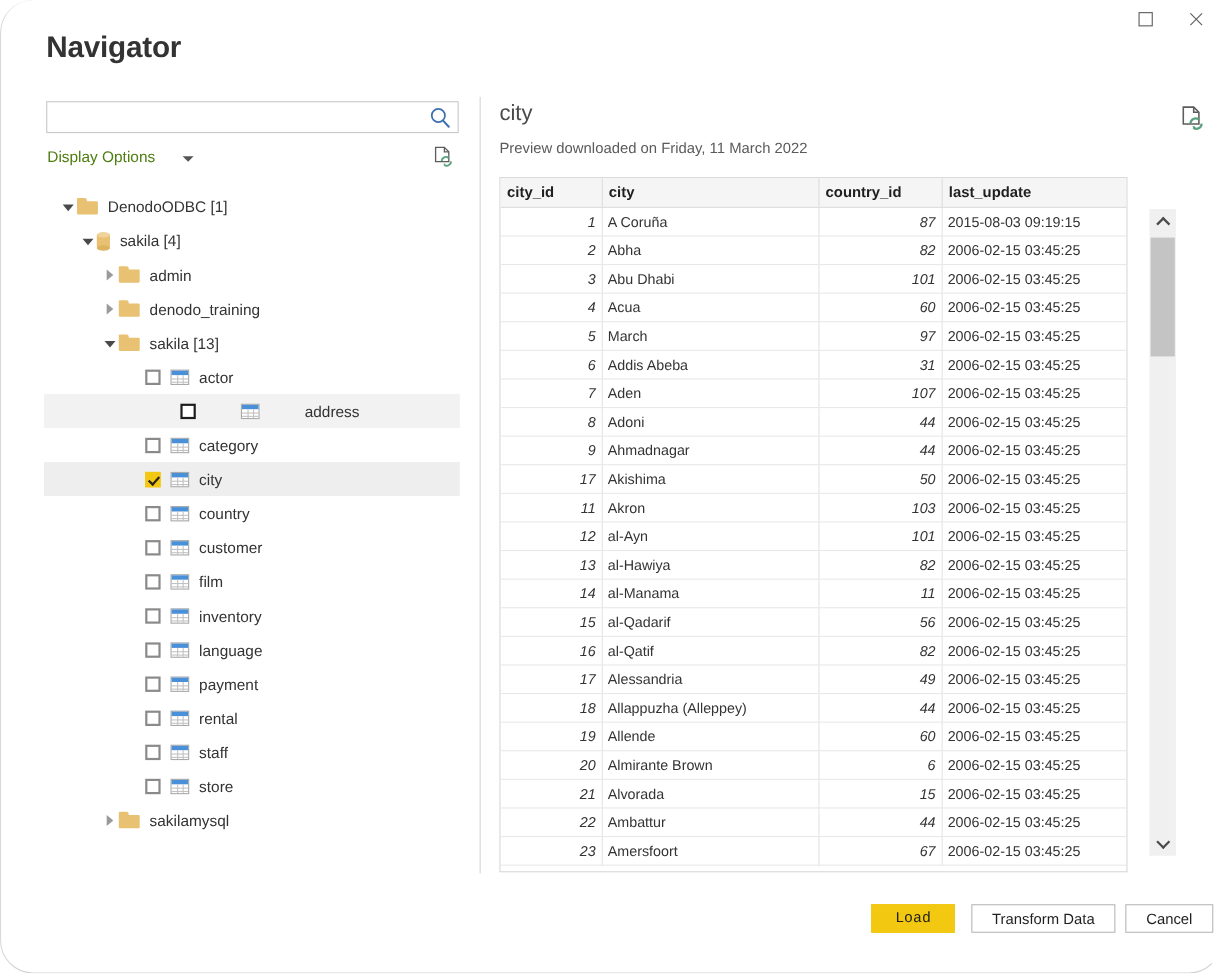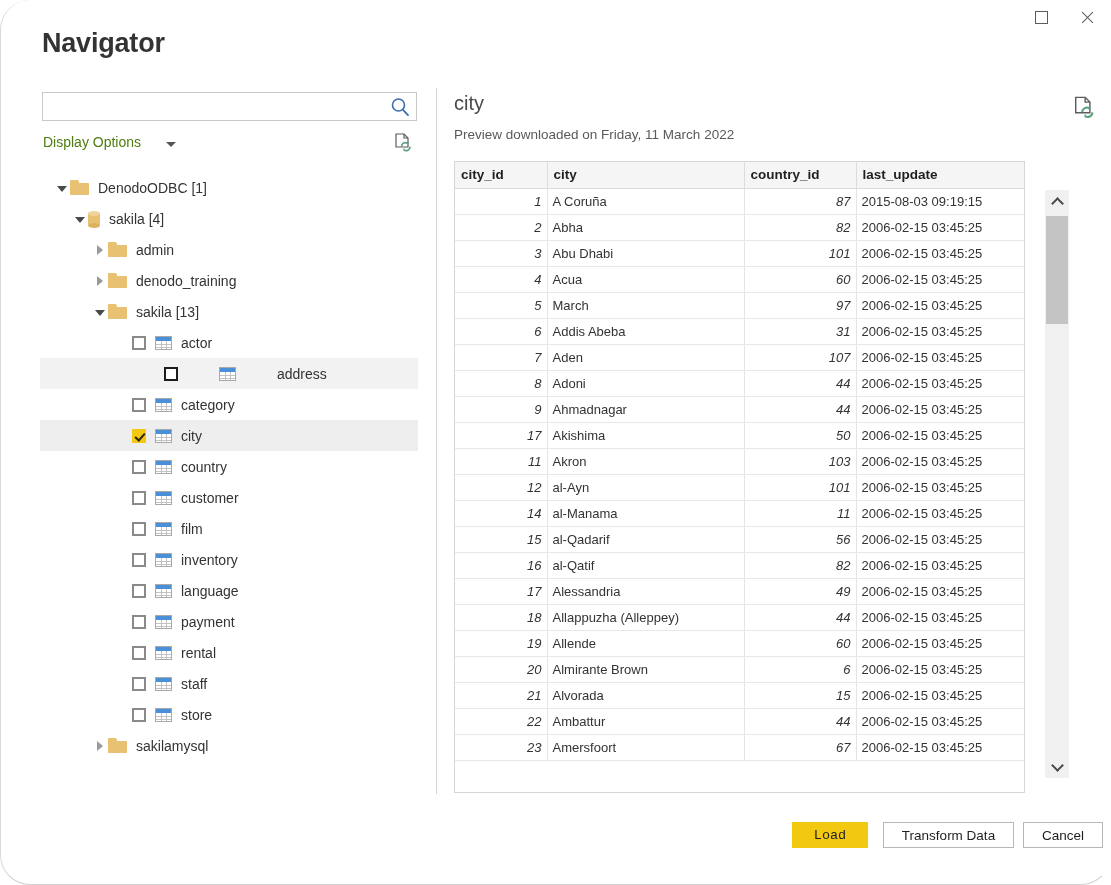--- a/index.html
+++ b/index.html
@@ -717,20 +717,26 @@
               <td class="c2 num">103</td>
               <td class="c3">2006-02-15 03:45:25</td>
             </tr>
             <tr>
               <td class="c0 num">12</td>
               <td class="c1">al-Ayn</td>
               <td class="c2 num">101</td>
               <td class="c3">2006-02-15 03:45:25</td>
             </tr>
             <tr>
+              <td class="c0 num">13</td>
+              <td class="c1">al-Hawiya</td>
+              <td class="c2 num">82</td>
+              <td class="c3">2006-02-15 03:45:25</td>
+            </tr>
+            <tr>
               <td class="c0 num">14</td>
               <td class="c1">al-Manama</td>
               <td class="c2 num">11</td>
               <td class="c3">2006-02-15 03:45:25</td>
             </tr>
             <tr>
               <td class="c0 num">15</td>
               <td class="c1">al-Qadarif</td>
               <td class="c2 num">56</td>
               <td class="c3">2006-02-15 03:45:25</td>

